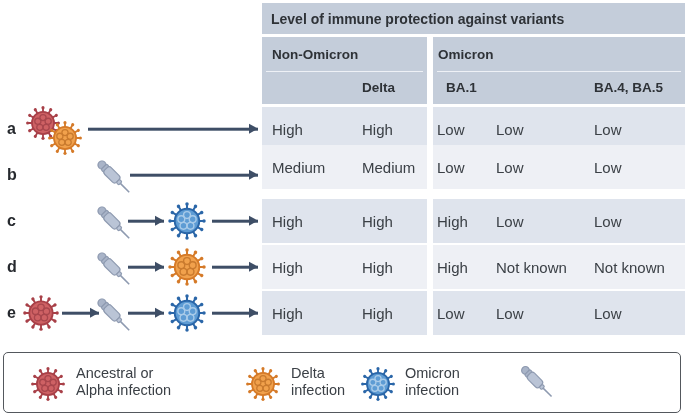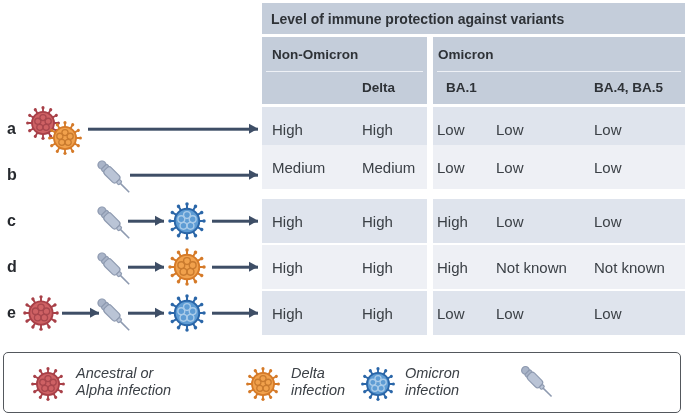--- a/index.html
+++ b/index.html
@@ -39,21 +39,21 @@
        font-weight:bold;font-size:13.5px;color:var(--title-text,#2e3237);white-space:nowrap;}
   .t-row{position:absolute;left:0;width:423px;height:44px;}
   .t-row.odd{background:var(--row-odd-bg,#dfe4ed);}
   .t-row.even{background:var(--row-even-bg,#eef0f5);}
   .cell{position:absolute;top:0;height:100%;display:flex;align-items:center;
         font-size:15px;color:var(--value-text,#3b4046);white-space:nowrap;}
   .vdivider{position:absolute;left:165px;top:37px;width:6px;height:298px;background:#fff;z-index:2;}
 
   
   .legend{position:absolute;left:3px;top:352px;width:678px;height:61px;box-sizing:border-box;
-          background:#fff;border:1.5px solid var(--legend-border,#54585d);border-radius:5px;font-style:italic;}
+          background:#fff;border:1.5px solid var(--legend-border,#54585d);border-radius:5px;}
   .litem-label{position:absolute;top:50%;transform:translateY(-50%);font-size:14.5px;
           line-height:1.22;color:var(--value-text,#3b4046);white-space:pre-line;}
 </style>
 </head>
 <body>
 
 <svg width="0" height="0" style="position:absolute" aria-hidden="true">
   <defs>
     <g id="spikes12">
       <g transform="rotate(0 24 24)">

